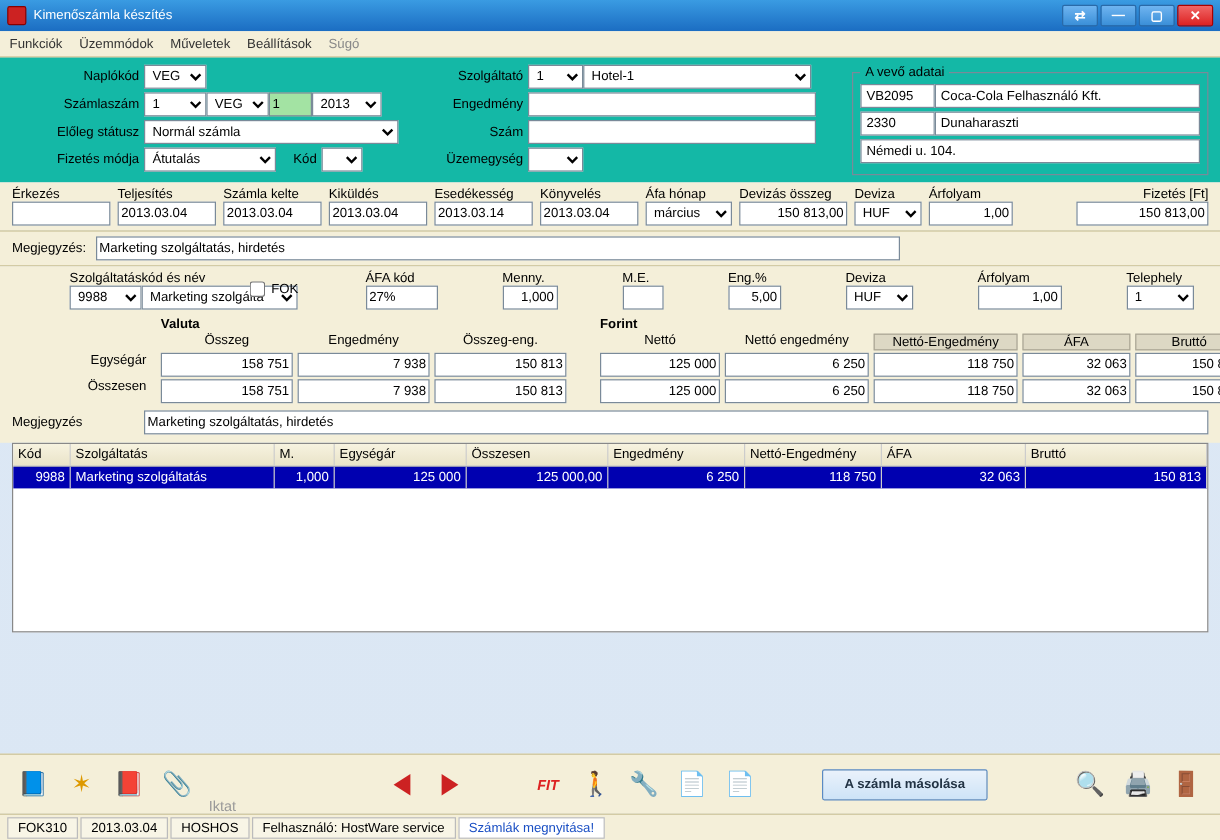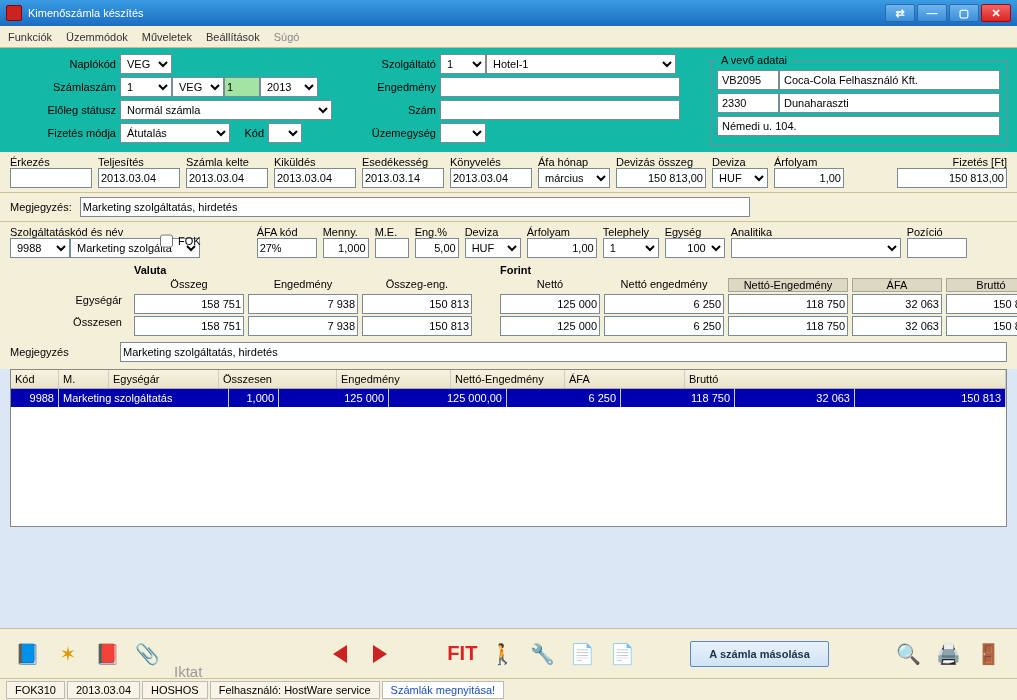--- a/index.html
+++ b/index.html
@@ -25,35 +25,35 @@
 .midcol { width:350px; }
 .rightcol { flex:1; }
 .dates { display:flex; gap:6px; padding:4px 10px; background:#f4efd9; align-items:flex-end; }
 .dates .c { display:flex; flex-direction:column; }
 .dates .c span { font-size:11px; }
 .dates .c input,.dates .c select { width:82px; }
 .note { display:flex; align-items:center; gap:8px; padding:4px 10px; background:#f4efd9; border-top:1px solid #cbc298; border-bottom:1px solid #cbc298; }
 .note input { flex:1; max-width:670px; }
 .svc { padding:4px 10px; background:#f4efd9; }
 .svc .row1 { display:flex; gap:6px; align-items:flex-end; }
-.svc .row1 .c { display:flex; flex-direction:column; }
+.svc .row1 .c { display:flex; flex-direction:column;margin-left:48px; }
 .grid { display:grid; grid-template-columns:120px 110px 110px 110px 20px 100px 120px 120px 90px 90px; gap:2px 4px; margin-top:6px; }
 .grid .hdr { font-weight:normal; text-align:center; }
 .grid .rowlbl { text-align:right; padding-right:8px; }
 .grid input { text-align:right; width:100%; }
 .grid .sechdr { background:#ddd8c4; text-align:center; border:1px solid #aaa694; }
 .table { margin:0 10px; background:#fff; border:1px solid #888; height:158px; overflow:auto; }
 .table .th { display:flex; background:linear-gradient(#f7f3e0,#e9e3c8); border-bottom:1px solid #aaa; }
 .table .th span,.table .tr span { padding:3px 4px; border-right:1px solid #ccc; overflow:hidden; white-space:nowrap; }
 .table .tr { display:flex; background:#0000b0; color:#fff; }
 .table .tr span.num { text-align:right; }
 .col-k{width:48px}.col-s{width:170px}.col-m{width:50px}.col-e{width:110px}.col-o{width:118px}.col-en{width:114px}.col-ne{width:114px}.col-a{width:120px}.col-b{flex:1}
 .toolbar { position:absolute; bottom:22px; left:0; right:0; height:50px; background:#f4efd9; display:flex; align-items:center; padding:0 14px; gap:12px; border-top:1px solid #cbc298; }
 .toolbar .tbtn { width:28px; height:28px; display:inline-flex; align-items:center; justify-content:center; font-size:20px; }
-.toolbar .iktat { color:#999; font-size:15px;margin-top:36px; }
+.toolbar .iktat { color:#999; font-size:12px;margin-top:36px; }
 .toolbar .mainbtn { background:linear-gradient(#eaf2fb,#cde3f7); border:1px solid #5a8ac4; padding:6px 18px; font-weight:bold; color:#234; border-radius:2px; }
 .status { position:absolute; bottom:0; left:0; right:0; height:22px; background:#f4efd9; border-top:1px solid #cbc298; display:flex; align-items:center; padding:0 6px; gap:2px; }
 .status span { padding:2px 8px; border:1px solid #bbb; background:#f8f5e6; }
 .status span.lnk { color:#1a4fc4; background:#fff; }
 .box { border:1px solid #7a8a99; background:#fff; height:20px; padding:1px 4px; display:inline-flex; align-items:center; }
 .tri-l,.tri-r{width:0;height:0;border-top:9px solid transparent;border-bottom:9px solid transparent}
 .tri-l{border-right:14px solid #c22}
 .tri-r{border-left:14px solid #c22}
 </style>
 </head>
@@ -294,20 +294,21 @@
 
   <div class="row" style="margin-top:6px">
       <span style="width:110px">Megjegyzés</span>
       <input style="flex: 1 1 0%;" value="Marketing szolgáltatás, hirdetés">
     </div>
 </div>
 
 <div class="table">
   <div class="th">
     <span class="col-k">Kód</span>
+    <span class="col-s">Szolgáltatás</span>
     <span class="col-m">M.</span>
     <span class="col-e">Egységár</span>
     <span class="col-o">Összesen</span>
     <span class="col-en">Engedmény</span>
     <span class="col-ne">Nettó-Engedmény</span>
     <span class="col-a">ÁFA</span>
     <span class="col-b">Bruttó</span>
   </div>
   <div class="tr">
     <span class="col-k num">9988</span>
@@ -329,21 +330,21 @@
   <span class="tbtn" style="color:#999">📎</span>
   <span class="iktat">Iktat</span>
   <span style="width:100px"></span>
   <span class="tbtn">
       <span class="tri-l"></span>
     </span>
   <span class="tbtn">
       <span class="tri-r"></span>
     </span>
   <span style="width:30px"></span>
-  <span class="tbtn" style="color:#d22;font-weight:bold;font-size:20px">FIT</span>
+  <span class="tbtn" style="color:#d22;font-weight:bold;font-style:italic;font-size:12px">FIT</span>
   <span class="tbtn">🚶</span>
   <span class="tbtn">🔧</span>
   <span class="tbtn">📄</span>
   <span class="tbtn">📄</span>
   <span style="width:30px"></span>
   <button class="mainbtn">A számla másolása</button>
   <span style="flex:1"></span>
   <span class="tbtn">🔍</span>
   <span class="tbtn">🖨️</span>
   <span class="tbtn">🚪</span>

